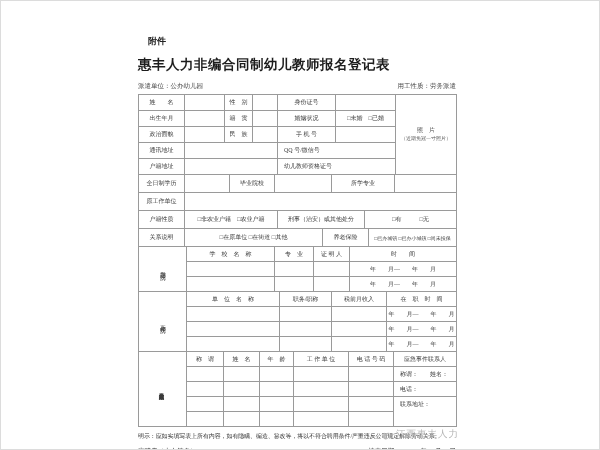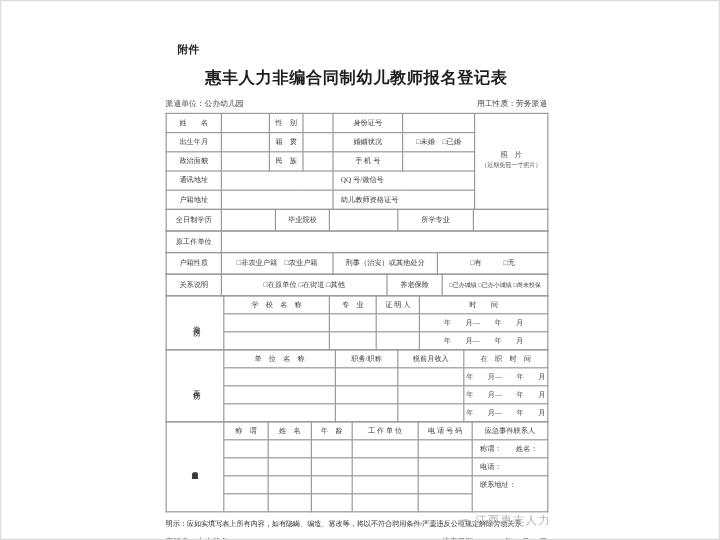--- a/index.html
+++ b/index.html
@@ -3,21 +3,21 @@
 <meta charset="utf-8">
 <style>
   html,body{margin:0;padding:0;background:#fff;}
   .canvas{position:relative;width:600px;height:450px;background:#fff;
     border:1px solid #dcdcdc;box-sizing:border-box;overflow:hidden;
     font-family:"Liberation Serif","DejaVu Serif",serif;color:#3a3a3a;}
   .doc{position:absolute;left:137px;top:14px;width:318px;}
   .attachment{font-family:"Liberation Sans","DejaVu Sans",sans-serif;
     font-weight:bold;font-size:9px;color:#222;margin-left:10px;margin-top:20px;}
   .title{font-family:"Liberation Sans","DejaVu Sans",sans-serif;
-    font-weight:bold;font-size:13.5px;color:#1d1d1d;text-align:center;
+    font-weight:bold;font-size:13.5px;color:#1d1d1d;text-align:left;
     margin-top:8px;letter-spacing:.5px;}
   .subline{display:flex;justify-content:space-between;font-size:6.5px;
     margin-top:8px;margin-bottom:3px;color:#444;}
   table{border-collapse:collapse;table-layout:fixed;width:318px;}
   .doc table+table{margin-top:-1px;}
   td{border:1px solid #9a9a9a;font-size:6px;text-align:center;padding:0;
     overflow:hidden;white-space:nowrap;color:#3a3a3a;}
   .s1 td{height:15px;}
   .s2 td,.s3 td,.s4 td,.s5 td{height:17px;}
   .s6 td,.s7 td,.s8 td{height:14px;}

